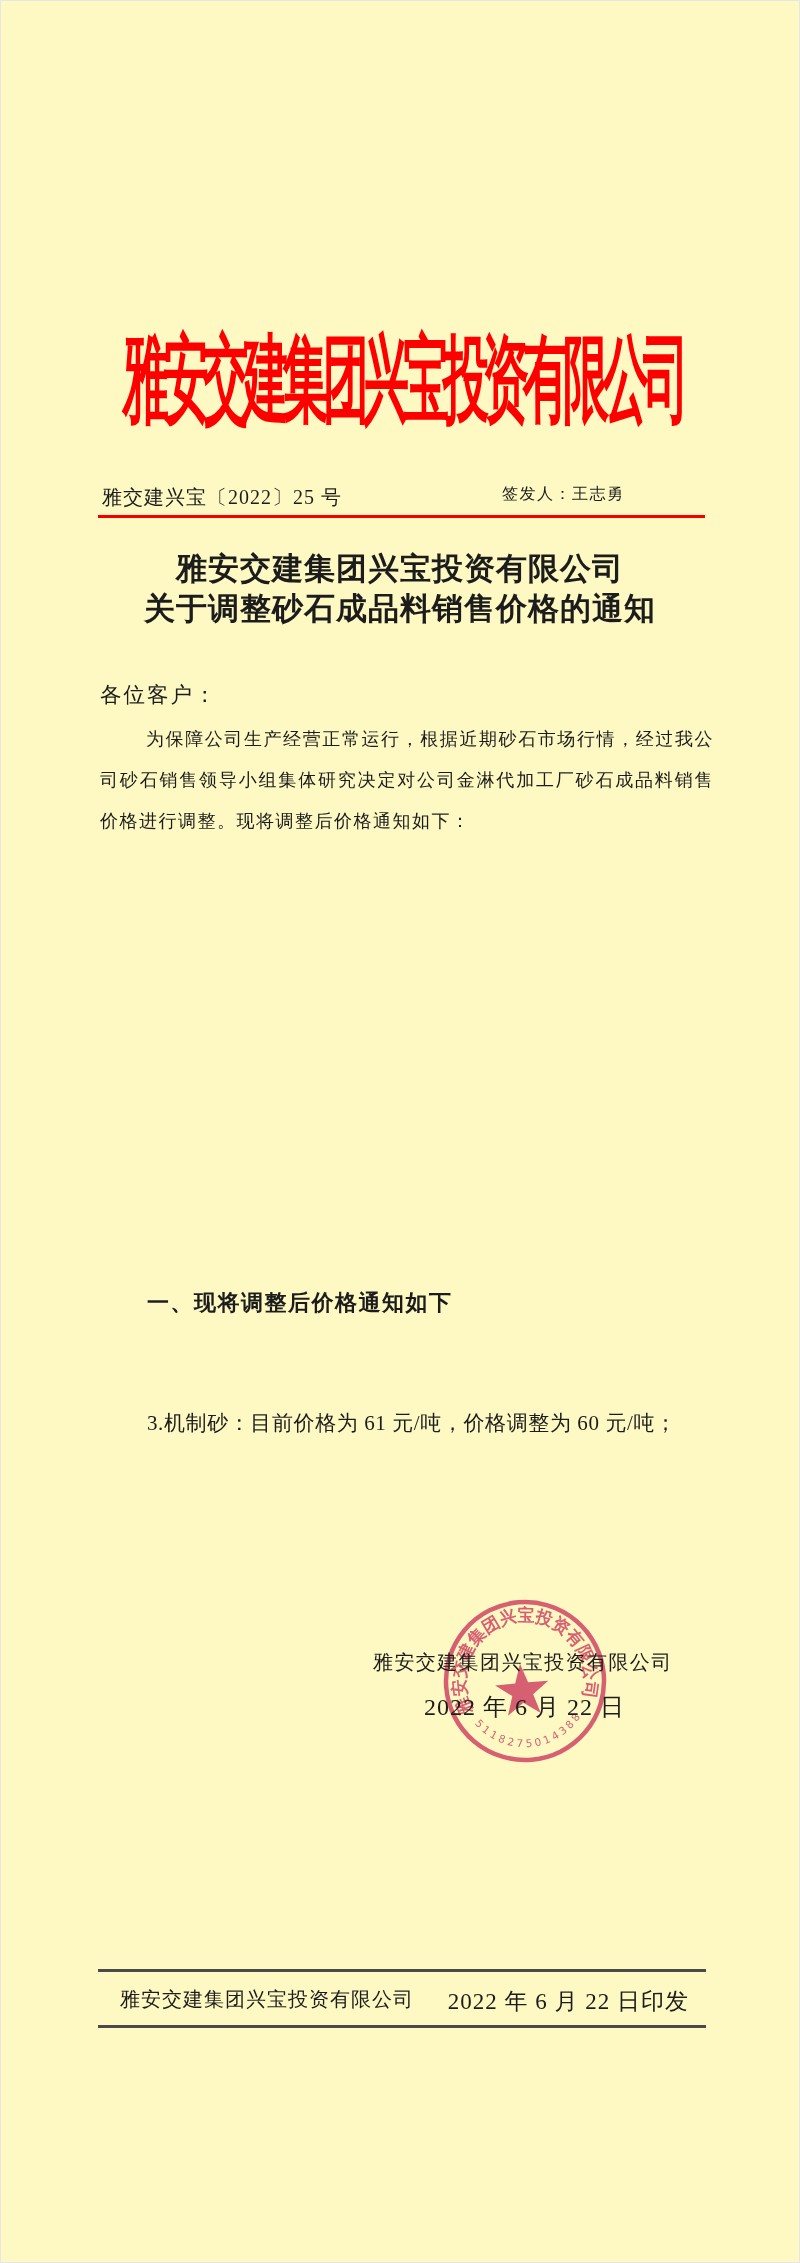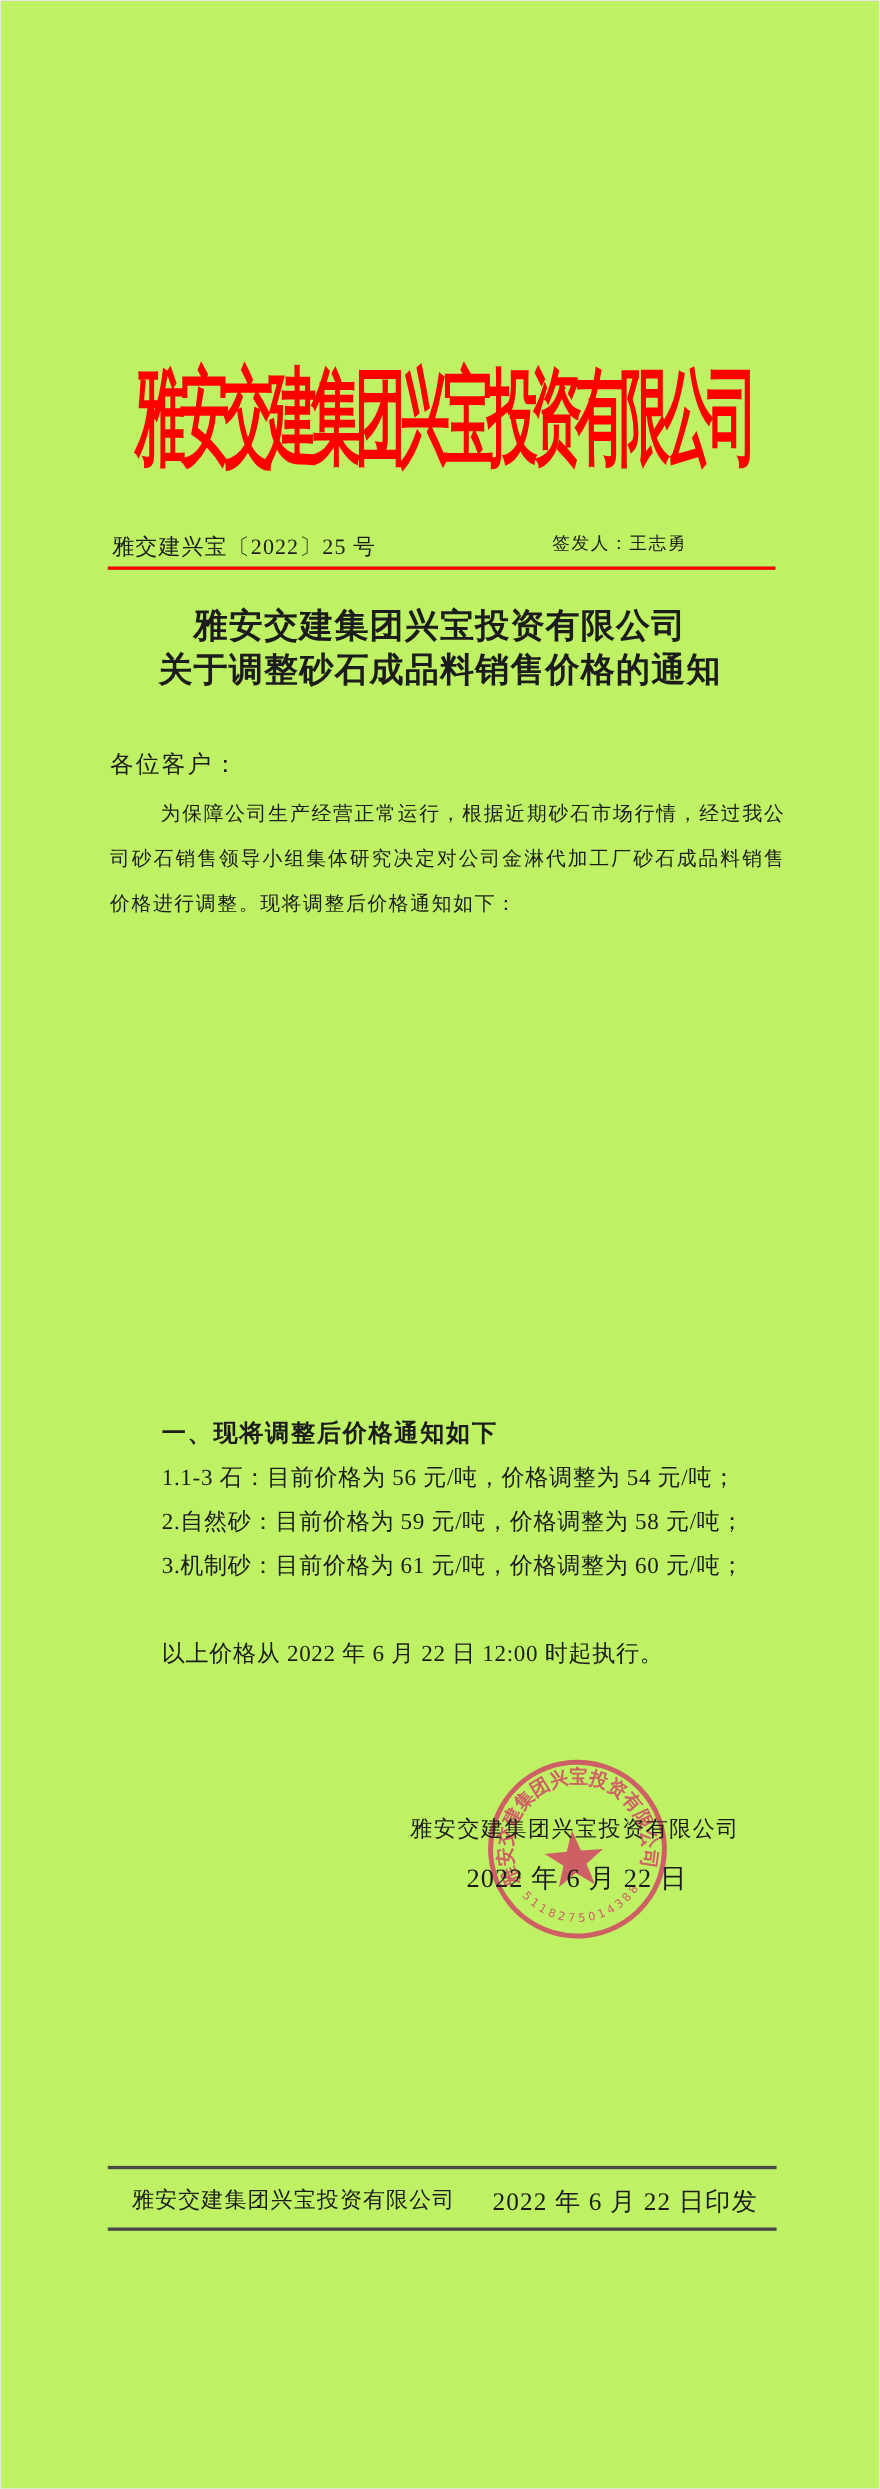--- a/index.html
+++ b/index.html
@@ -7,21 +7,21 @@
     --rule_red:#f40000;
     --seal:#d14b66;
     --footer_rule:#4a4a4a;
     --ink:#1c1c1c;
   }
   *{margin:0;padding:0;box-sizing:border-box;}
   html,body{background:#ffffff;}
   #page{
     position:relative;
     width:800px;height:2263px;
-    background:#bef264;
+    background:#fef9c3;
     box-shadow:inset 0 0 0 1px #e6e6e6;
     overflow:hidden;
     font-family:"Liberation Serif","DejaVu Serif",serif;
     color:var(--ink);
     text-decoration:underline;
   }
   
   .letterhead{
     position:absolute;top:331px;left:0;right:0;
     text-align:center;height:100px;
@@ -90,24 +90,21 @@
 
   <div class="doc-title">
     <div>雅安交建集团兴宝投资有限公司</div>
     <div>关于调整砂石成品料销售价格的通知</div>
   </div>
 
   <div class="salutation">各位客户：</div>
   <div class="body-par">为保障公司生产经营正常运行，根据近期砂石市场行情，经过我公司砂石销售领导小组集体研究决定对公司金淋代加工厂砂石成品料销售价格进行调整。现将调整后价格通知如下：</div>
 
   <div class="sec-head">一、现将调整后价格通知如下</div>
-  <div class="price-item pi-0">1.1-3 石：目前价格为 56 元/吨，价格调整为 54 元/吨；</div>
-  <div class="price-item pi-1">2.自然砂：目前价格为 59 元/吨，价格调整为 58 元/吨；</div>
   <div class="price-item pi-2">3.机制砂：目前价格为 61 元/吨，价格调整为 60 元/吨；</div>
-  <div class="effective">以上价格从 2022 年 6 月 22 日 12:00 时起执行。</div>
 
   <svg class="seal" viewBox="0 0 166 166" xmlns="http://www.w3.org/2000/svg">
     <g transform="rotate(-5 83 83)">
       <circle class="seal-stroke" cx="83" cy="83" r="79"></circle>
       <polygon class="seal-fill" points="79.5,65.5 73.03,84.60 52.87,84.85 69.04,96.90 63.04,116.15 79.5,104.5 95.96,116.15 89.96,96.90 106.13,84.85 85.97,84.60"></polygon>
       <path id="sealArcTop" d="M 28.6 108.4 A 60 60 0 1 1 137.4 108.4" fill="none"></path>
       <text class="seal-arc">
         <textPath href="#sealArcTop" startOffset="0" textLength="236" lengthAdjust="spacingAndGlyphs">雅安交建集团兴宝投资有限公司</textPath>
       </text>
       <path id="sealArcBottom" d="M 28.9 120.9 A 66 66 0 0 0 137.1 120.9" fill="none"></path>

